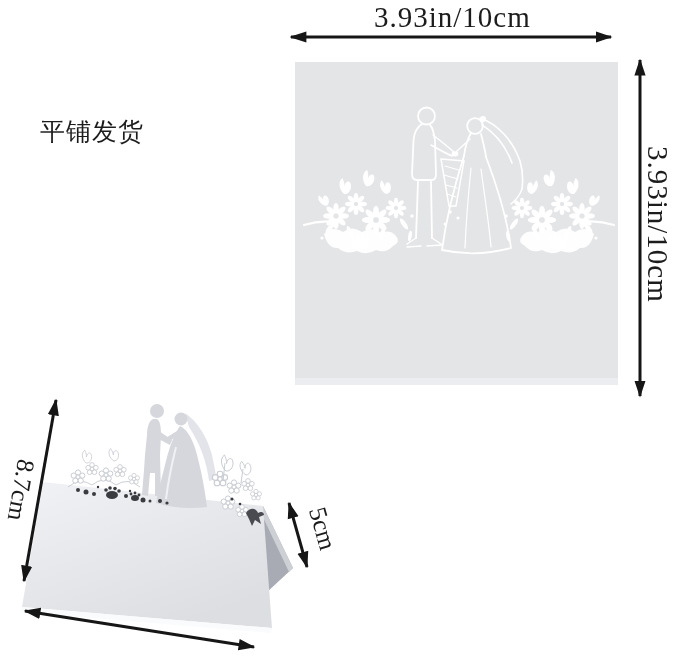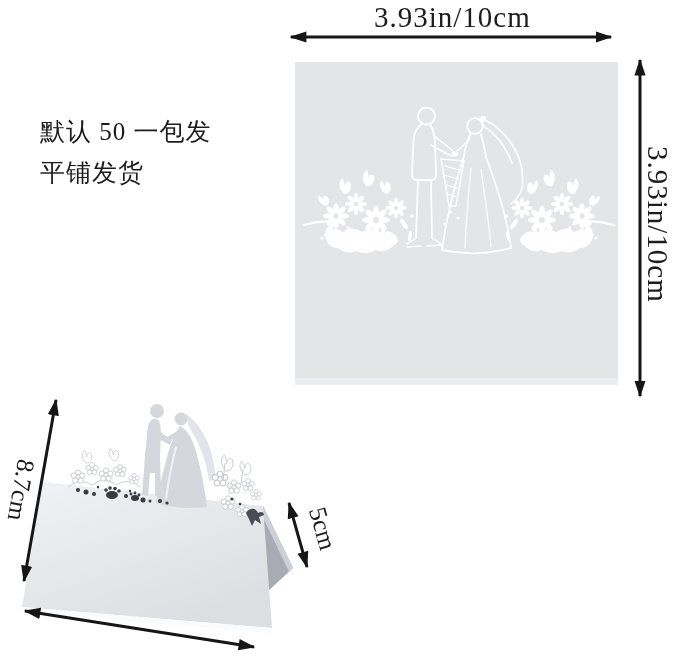--- a/index.html
+++ b/index.html
@@ -210,19 +210,18 @@
     <path class="dim-line" marker-start="url(#arr)" marker-end="url(#arr)" d="M291,37 L611,37"></path>
     <path class="dim-line" marker-start="url(#arr)" marker-end="url(#arr)" d="M640,60 L640,396"></path>
     <path class="dim-line" marker-start="url(#arr)" marker-end="url(#arr)" d="M56,400 L24,581"></path>
     <path class="dim-line" marker-start="url(#arr)" marker-end="url(#arr)" d="M289,503 L307,567"></path>
     <path class="dim-line" marker-start="url(#arr)" marker-end="url(#arr)" d="M25,611 L254,647"></path>
   </svg>
 
   <div class="lbl lbl-top">3.93in/10cm</div>
   <div class="lbl lbl-right">3.93in/10cm</div>
   <div class="lbl lbl-note">
-    <div>默认 50 一包发</div>
     <div>平铺发货</div>
   </div>
   <div class="lbl lbl-d87">8.7cm</div>
   <div class="lbl lbl-d5">5cm</div>
 
 </div>
 
 </body></html>

